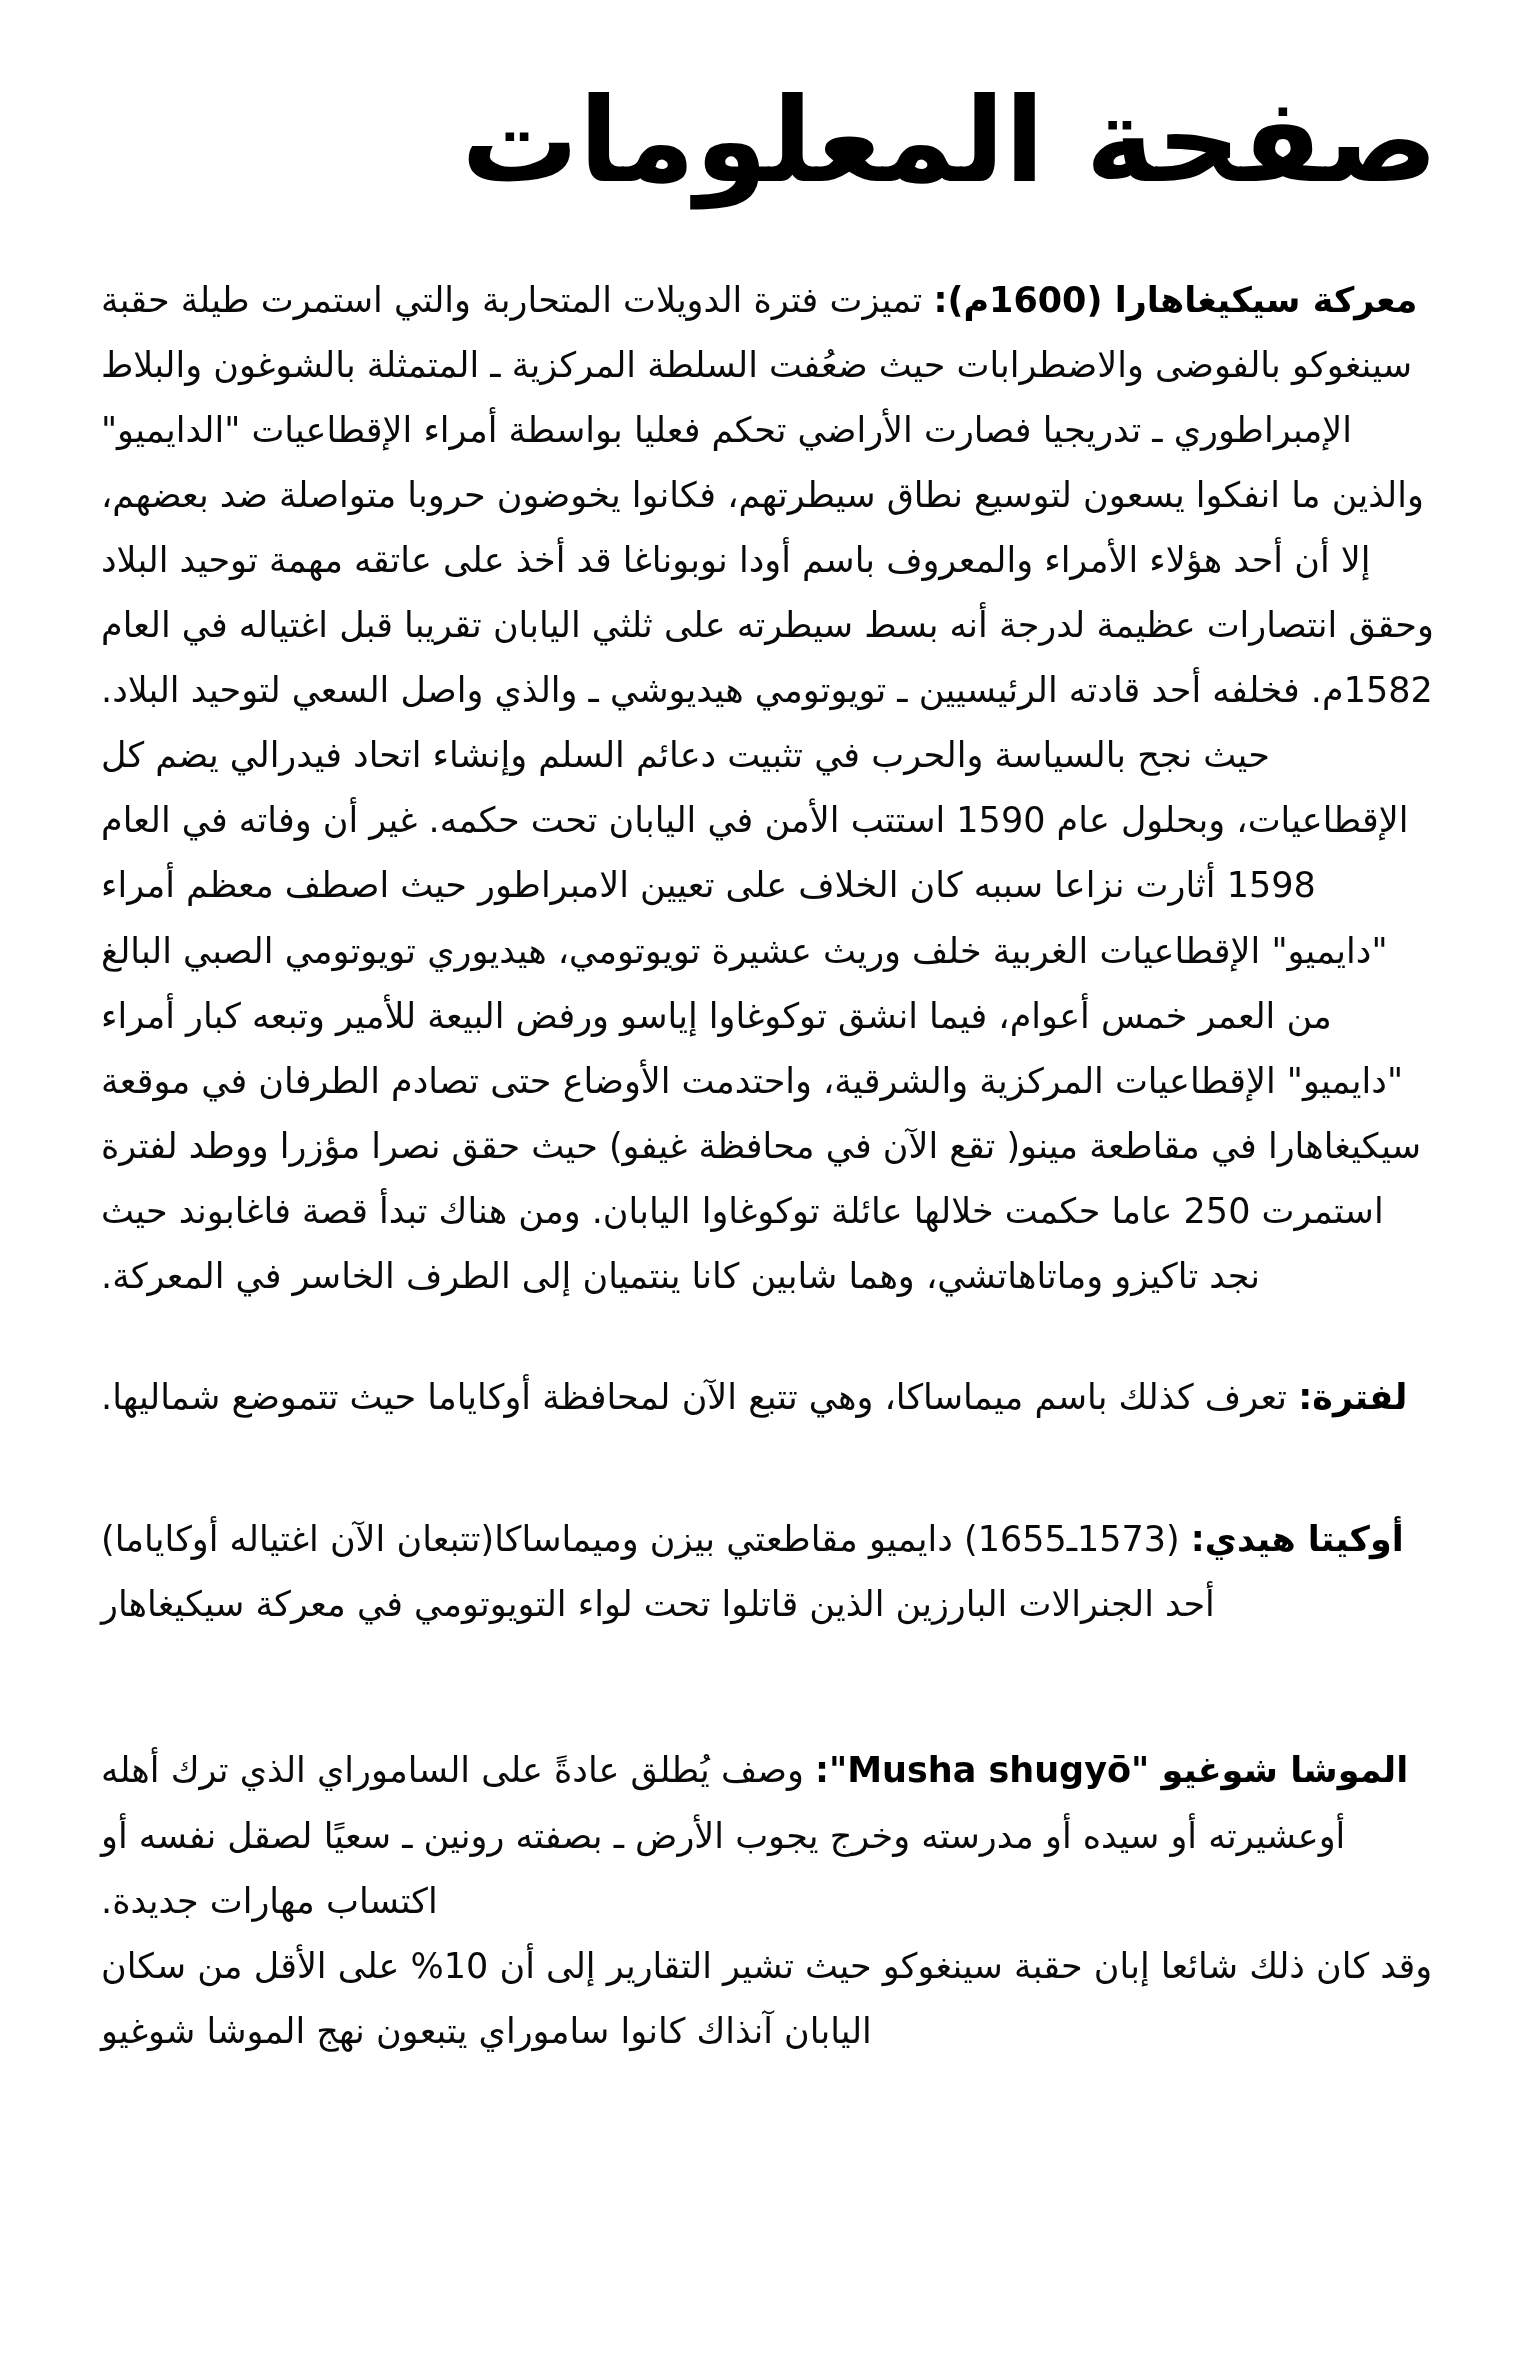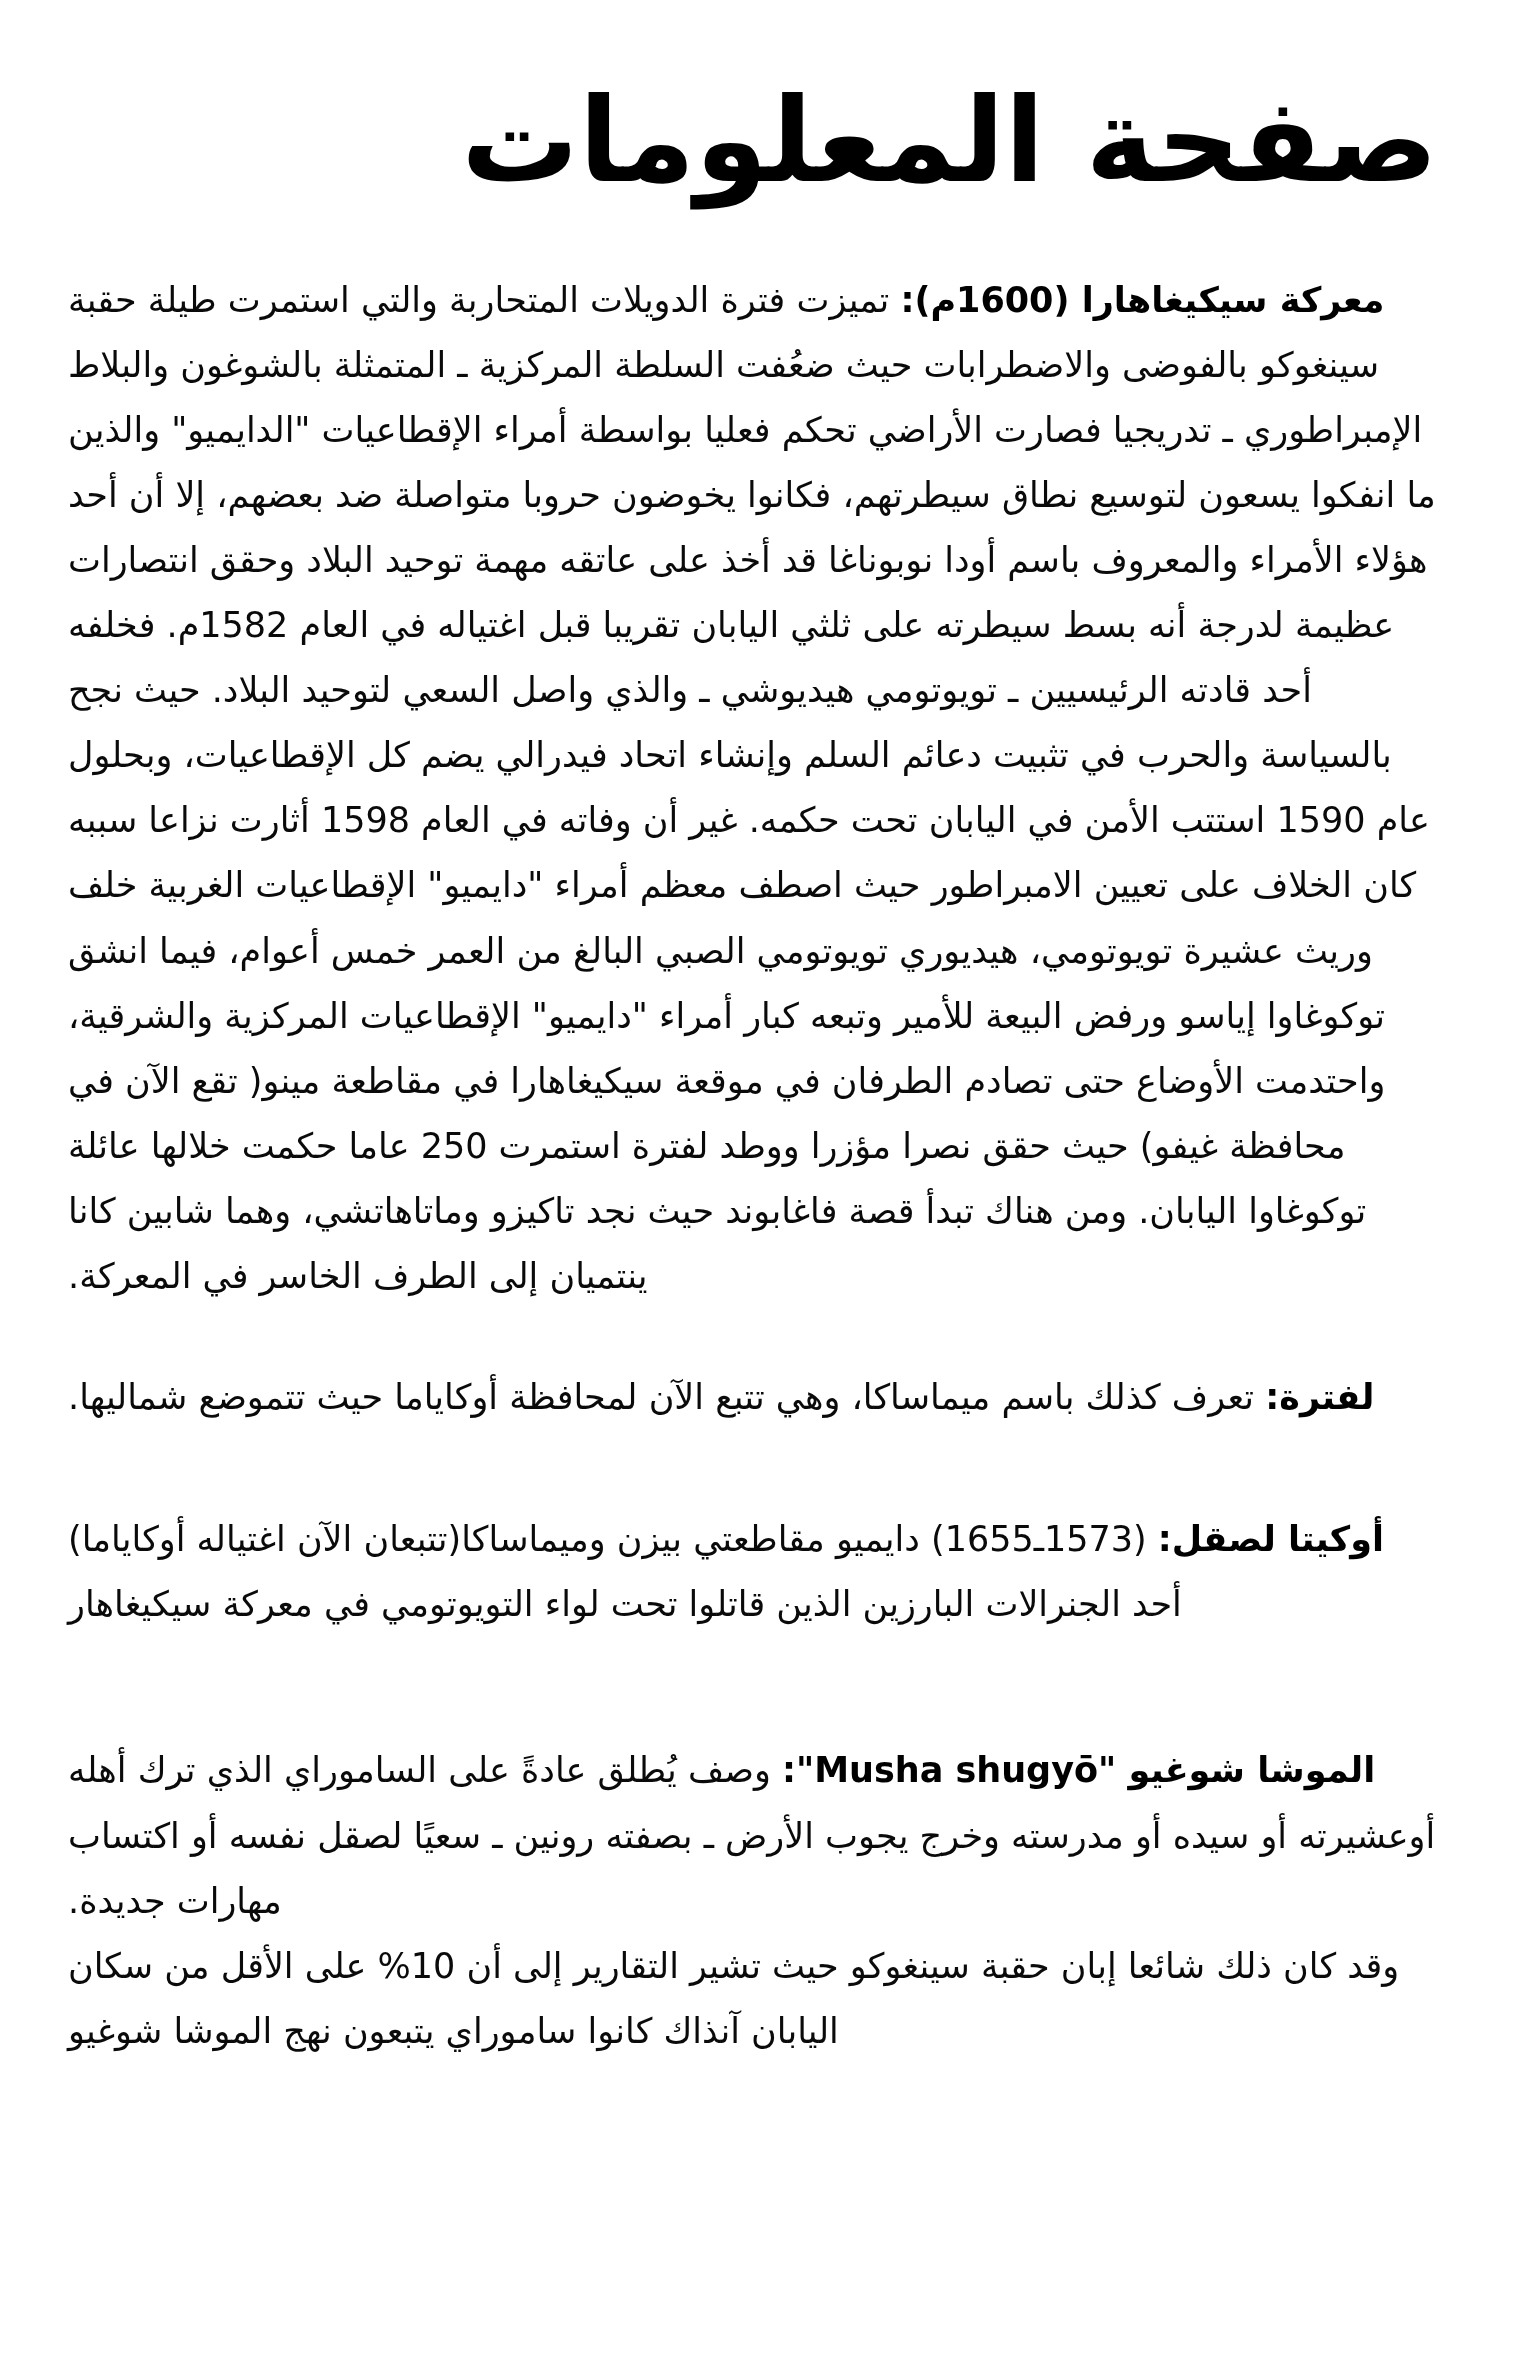--- a/index.html
+++ b/index.html
@@ -10,21 +10,21 @@
   .page {
     position: relative;
     width: 1535px;
     height: 2377px;
     background: #ffffff;
     color: #0a0a0a;
     font-family: "DejaVu Sans", sans-serif;
     direction: rtl;
     overflow: hidden;
     box-sizing: border-box;
-    padding: 56px 97px 0 68px;
+    padding: 56px 97px 0 101px;
   }
   .page-title {
     margin: 0 0 42px 0;
     text-align: right;
     font-size: 117px;
     line-height: 1.45;
     font-weight: bold;
     letter-spacing: -1.4px;
     color: #000000;
   }
@@ -52,18 +52,18 @@
 <body>
 
 <div class="page">
 
   <h1 class="page-title">صفحة المعلومات</h1>
 
   <p class="paragraph p-battle"><span class="lead">معركة سيكيغاهارا (1600م):</span><span> تميزت فترة الدويلات المتحاربة والتي استمرت طيلة حقبة سينغوكو بالفوضى والاضطرابات حيث ضعُفت السلطة المركزية ـ المتمثلة بالشوغون والبلاط الإمبراطوري ـ تدريجيا فصارت الأراضي تحكم فعليا بواسطة أمراء الإقطاعيات "الدايميو" والذين ما انفكوا يسعون لتوسيع نطاق سيطرتهم، فكانوا يخوضون حروبا متواصلة ضد بعضهم، إلا أن أحد هؤلاء الأمراء والمعروف باسم أودا نوبوناغا قد أخذ على عاتقه مهمة توحيد البلاد وحقق انتصارات عظيمة لدرجة أنه بسط سيطرته على ثلثي اليابان تقريبا قبل اغتياله في العام 1582م. فخلفه أحد قادته الرئيسيين ـ تويوتومي هيديوشي ـ والذي واصل السعي لتوحيد البلاد. حيث نجح بالسياسة والحرب في تثبيت دعائم السلم وإنشاء اتحاد فيدرالي يضم كل الإقطاعيات، وبحلول عام 1590 استتب الأمن في اليابان تحت حكمه. غير أن وفاته في العام 1598 أثارت نزاعا سببه كان الخلاف على تعيين الامبراطور حيث اصطف معظم أمراء "دايميو" الإقطاعيات الغربية خلف وريث عشيرة تويوتومي، هيديوري تويوتومي الصبي البالغ من العمر خمس أعوام، فيما انشق توكوغاوا إياسو ورفض البيعة للأمير وتبعه كبار أمراء "دايميو" الإقطاعيات المركزية والشرقية، واحتدمت الأوضاع حتى تصادم الطرفان في موقعة سيكيغاهارا في مقاطعة مينو( تقع الآن في محافظة غيفو) حيث حقق نصرا مؤزرا ووطد لفترة استمرت 250 عاما حكمت خلالها عائلة توكوغاوا اليابان. ومن هناك تبدأ قصة فاغابوند حيث نجد تاكيزو وماتاهاتشي، وهما شابين كانا ينتميان إلى الطرف الخاسر في المعركة.</span></p>
 
   <p class="paragraph p-sakushu"><span class="lead">لفترة:</span><span> تعرف كذلك باسم ميماساكا، وهي تتبع الآن لمحافظة أوكاياما حيث تتموضع شماليها.</span></p>
 
-  <p class="paragraph p-okita"><span class="lead">أوكيتا لصقل:</span><span> (1573ـ1655) دايميو مقاطعتي بيزن وميماساكا(تتبعان الآن اغتياله أوكاياما) أحد الجنرالات البارزين الذين قاتلوا تحت لواء التويوتومي في معركة سيكيغاهار</span></p>
+  <p class="paragraph p-okita"><span class="lead">أوكيتا هيدي:</span><span> (1573ـ1655) دايميو مقاطعتي بيزن وميماساكا(تتبعان الآن اغتياله أوكاياما) أحد الجنرالات البارزين الذين قاتلوا تحت لواء التويوتومي في معركة سيكيغاهار</span></p>
 
   <p class="paragraph p-musha"><span class="lead">الموشا شوغيو "Musha shugyō":</span><span> وصف يُطلق عادةً على الساموراي الذي ترك أهله أوعشيرته أو سيده أو مدرسته وخرج يجوب الأرض ـ بصفته رونين ـ سعيًا لصقل نفسه أو اكتساب مهارات جديدة.</span><span class="second-block">وقد كان ذلك شائعا إبان حقبة سينغوكو حيث تشير التقارير إلى أن 10% على الأقل من سكان اليابان آنذاك كانوا ساموراي يتبعون نهج الموشا شوغيو</span></p>
 
 </div>
 
 
 </body></html>

